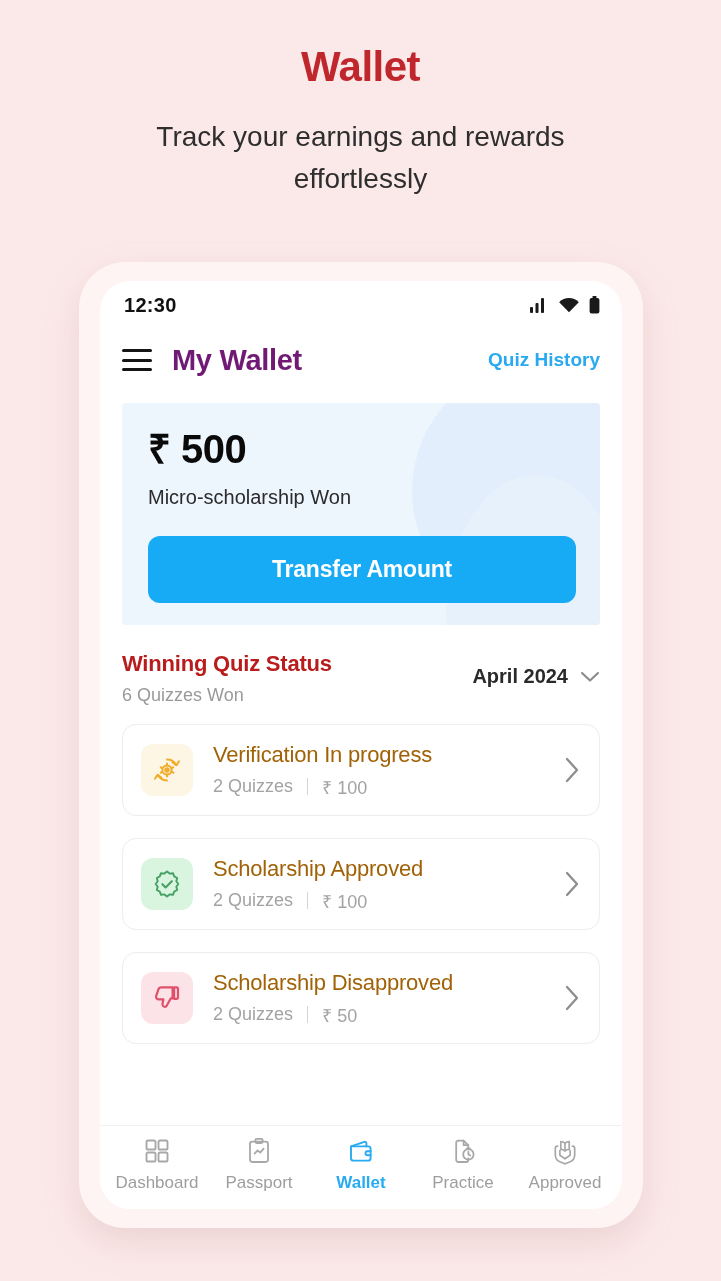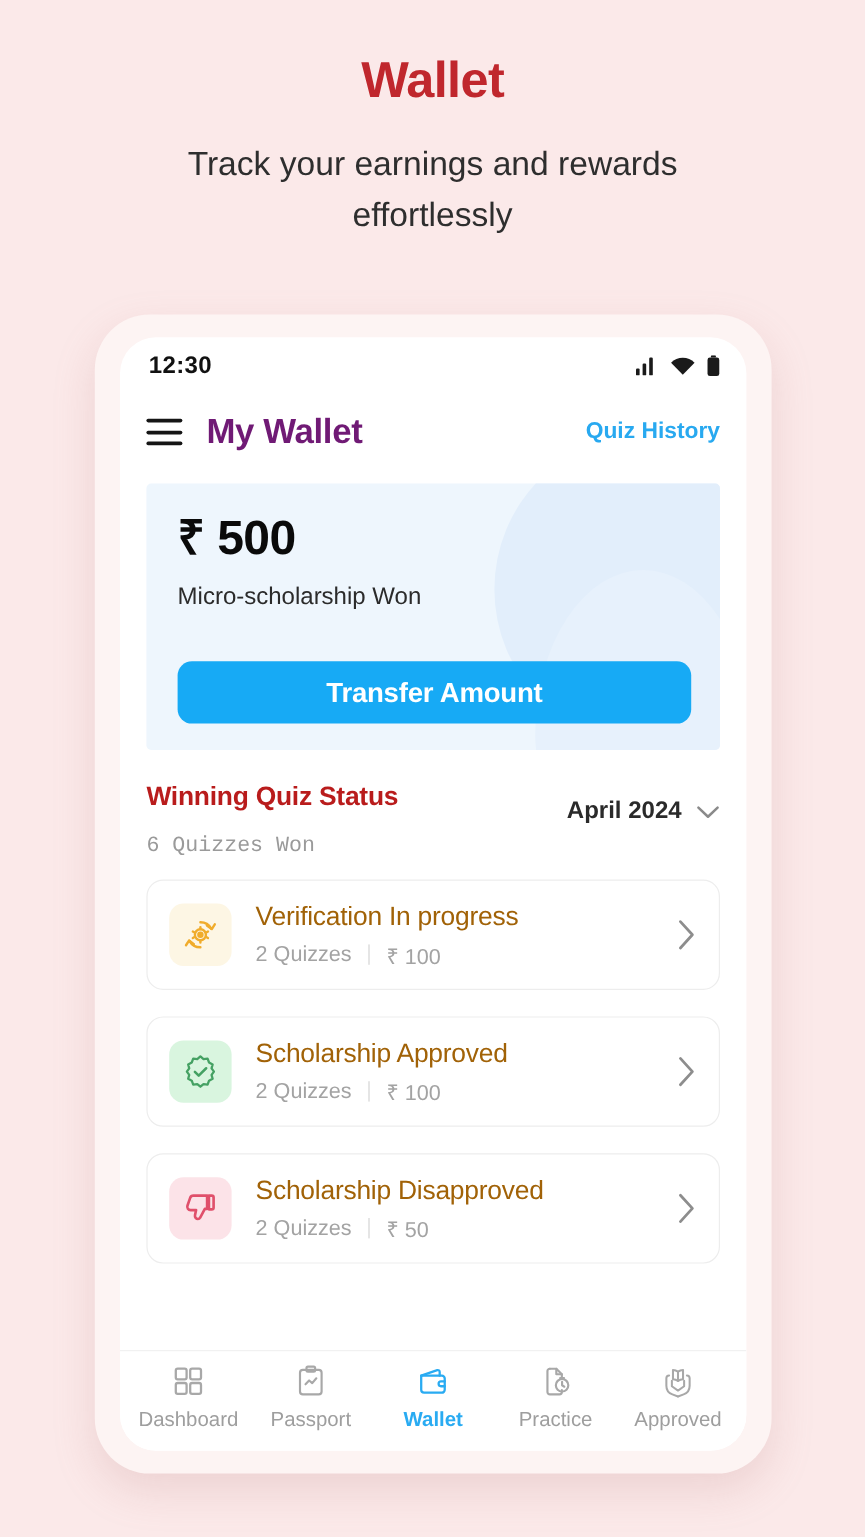--- a/index.html
+++ b/index.html
@@ -171,21 +171,21 @@
     margin-top: 17px;
     font-size: 20px;
     color: #2b2b2b;
   }
   .transfer-btn {
     position: absolute;
     left: 26px;
     right: 24px;
     bottom: 22px;
     z-index: 3;
-    height: 52px;
+    height: 67px;
     border: none;
     border-radius: 12px;
     background: #17aaf5;
     color: #ffffff;
     font-size: 23px;
     font-weight: bold;
     font-family: "Liberation Sans", sans-serif;
     cursor: pointer;
     letter-spacing: -0.2px;
   }
@@ -196,24 +196,23 @@
     display: flex;
     align-items: flex-start;
   }
   .section-title {
     font-size: 22px;
     font-weight: bold;
     color: #b91c1c;
     letter-spacing: -0.2px;
   }
   .section-sub {
-    margin-top: 18px;
+    margin-top: 8px;
     font-size: 18px;
     color: #9a9a9a;
-    font-family: Liberation Mono, monospace;
   }
   .month-picker {
     margin-left: auto;
     margin-top: 14px;
     display: flex;
     align-items: center;
     gap: 12px;
     cursor: pointer;
   }
   .month-label {

